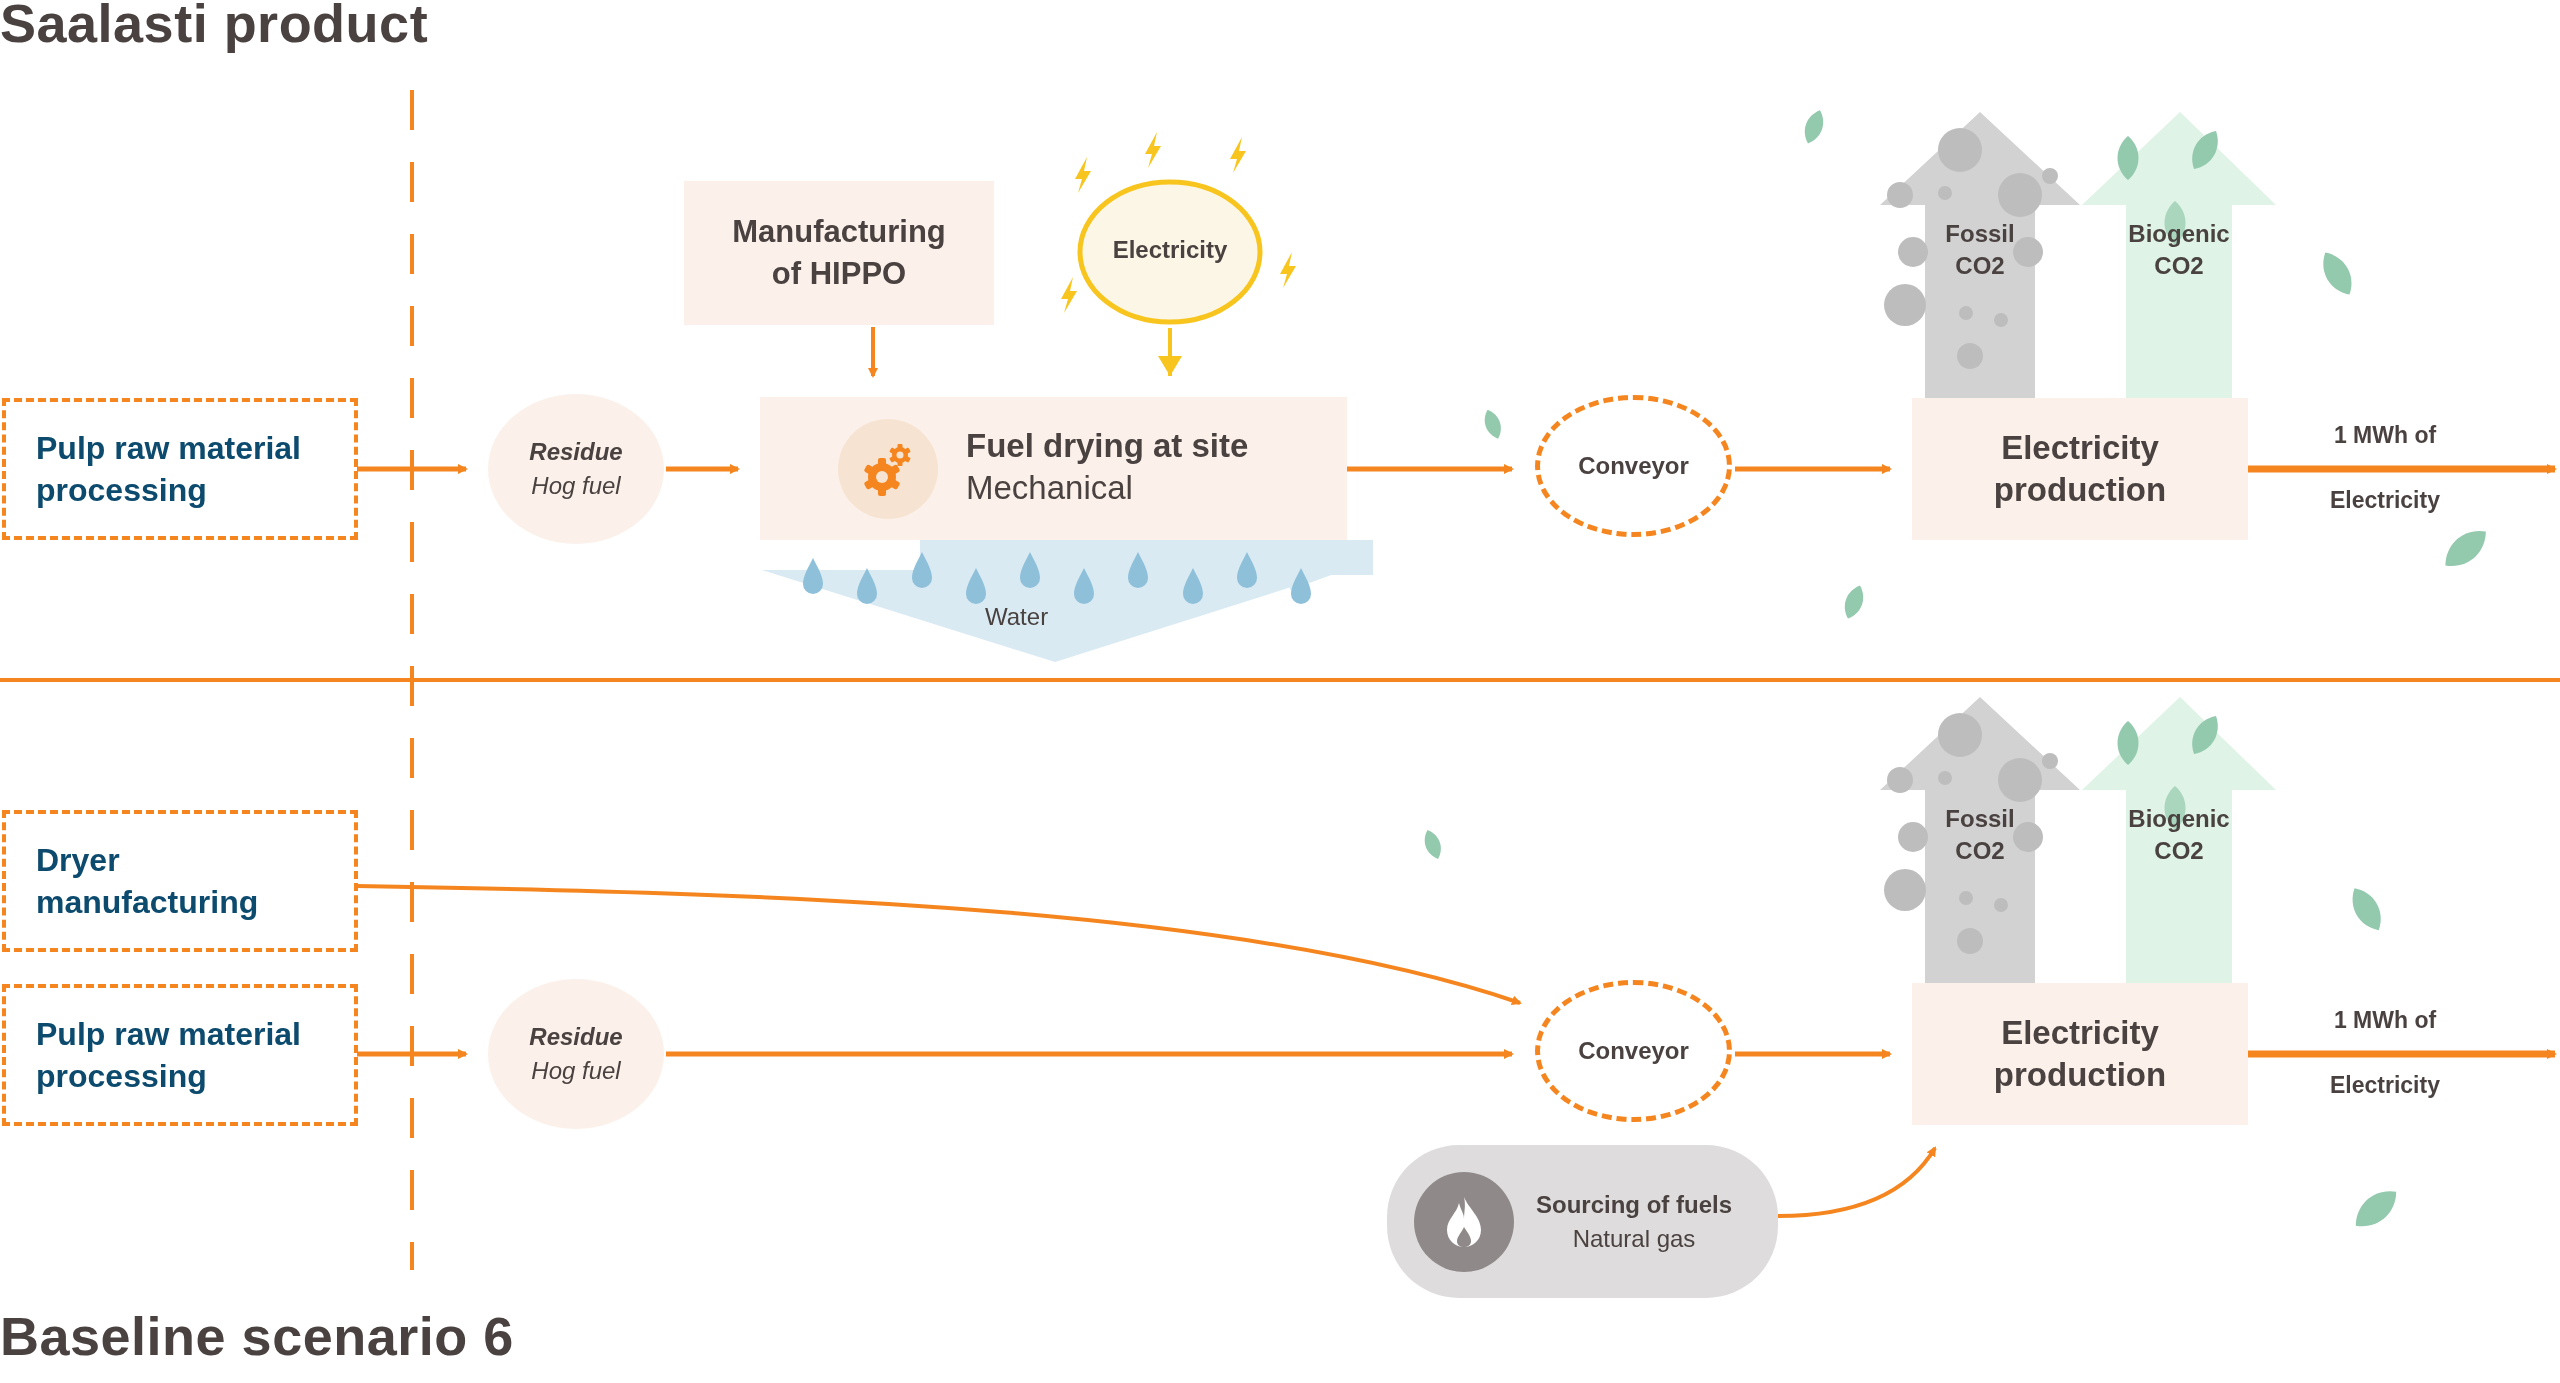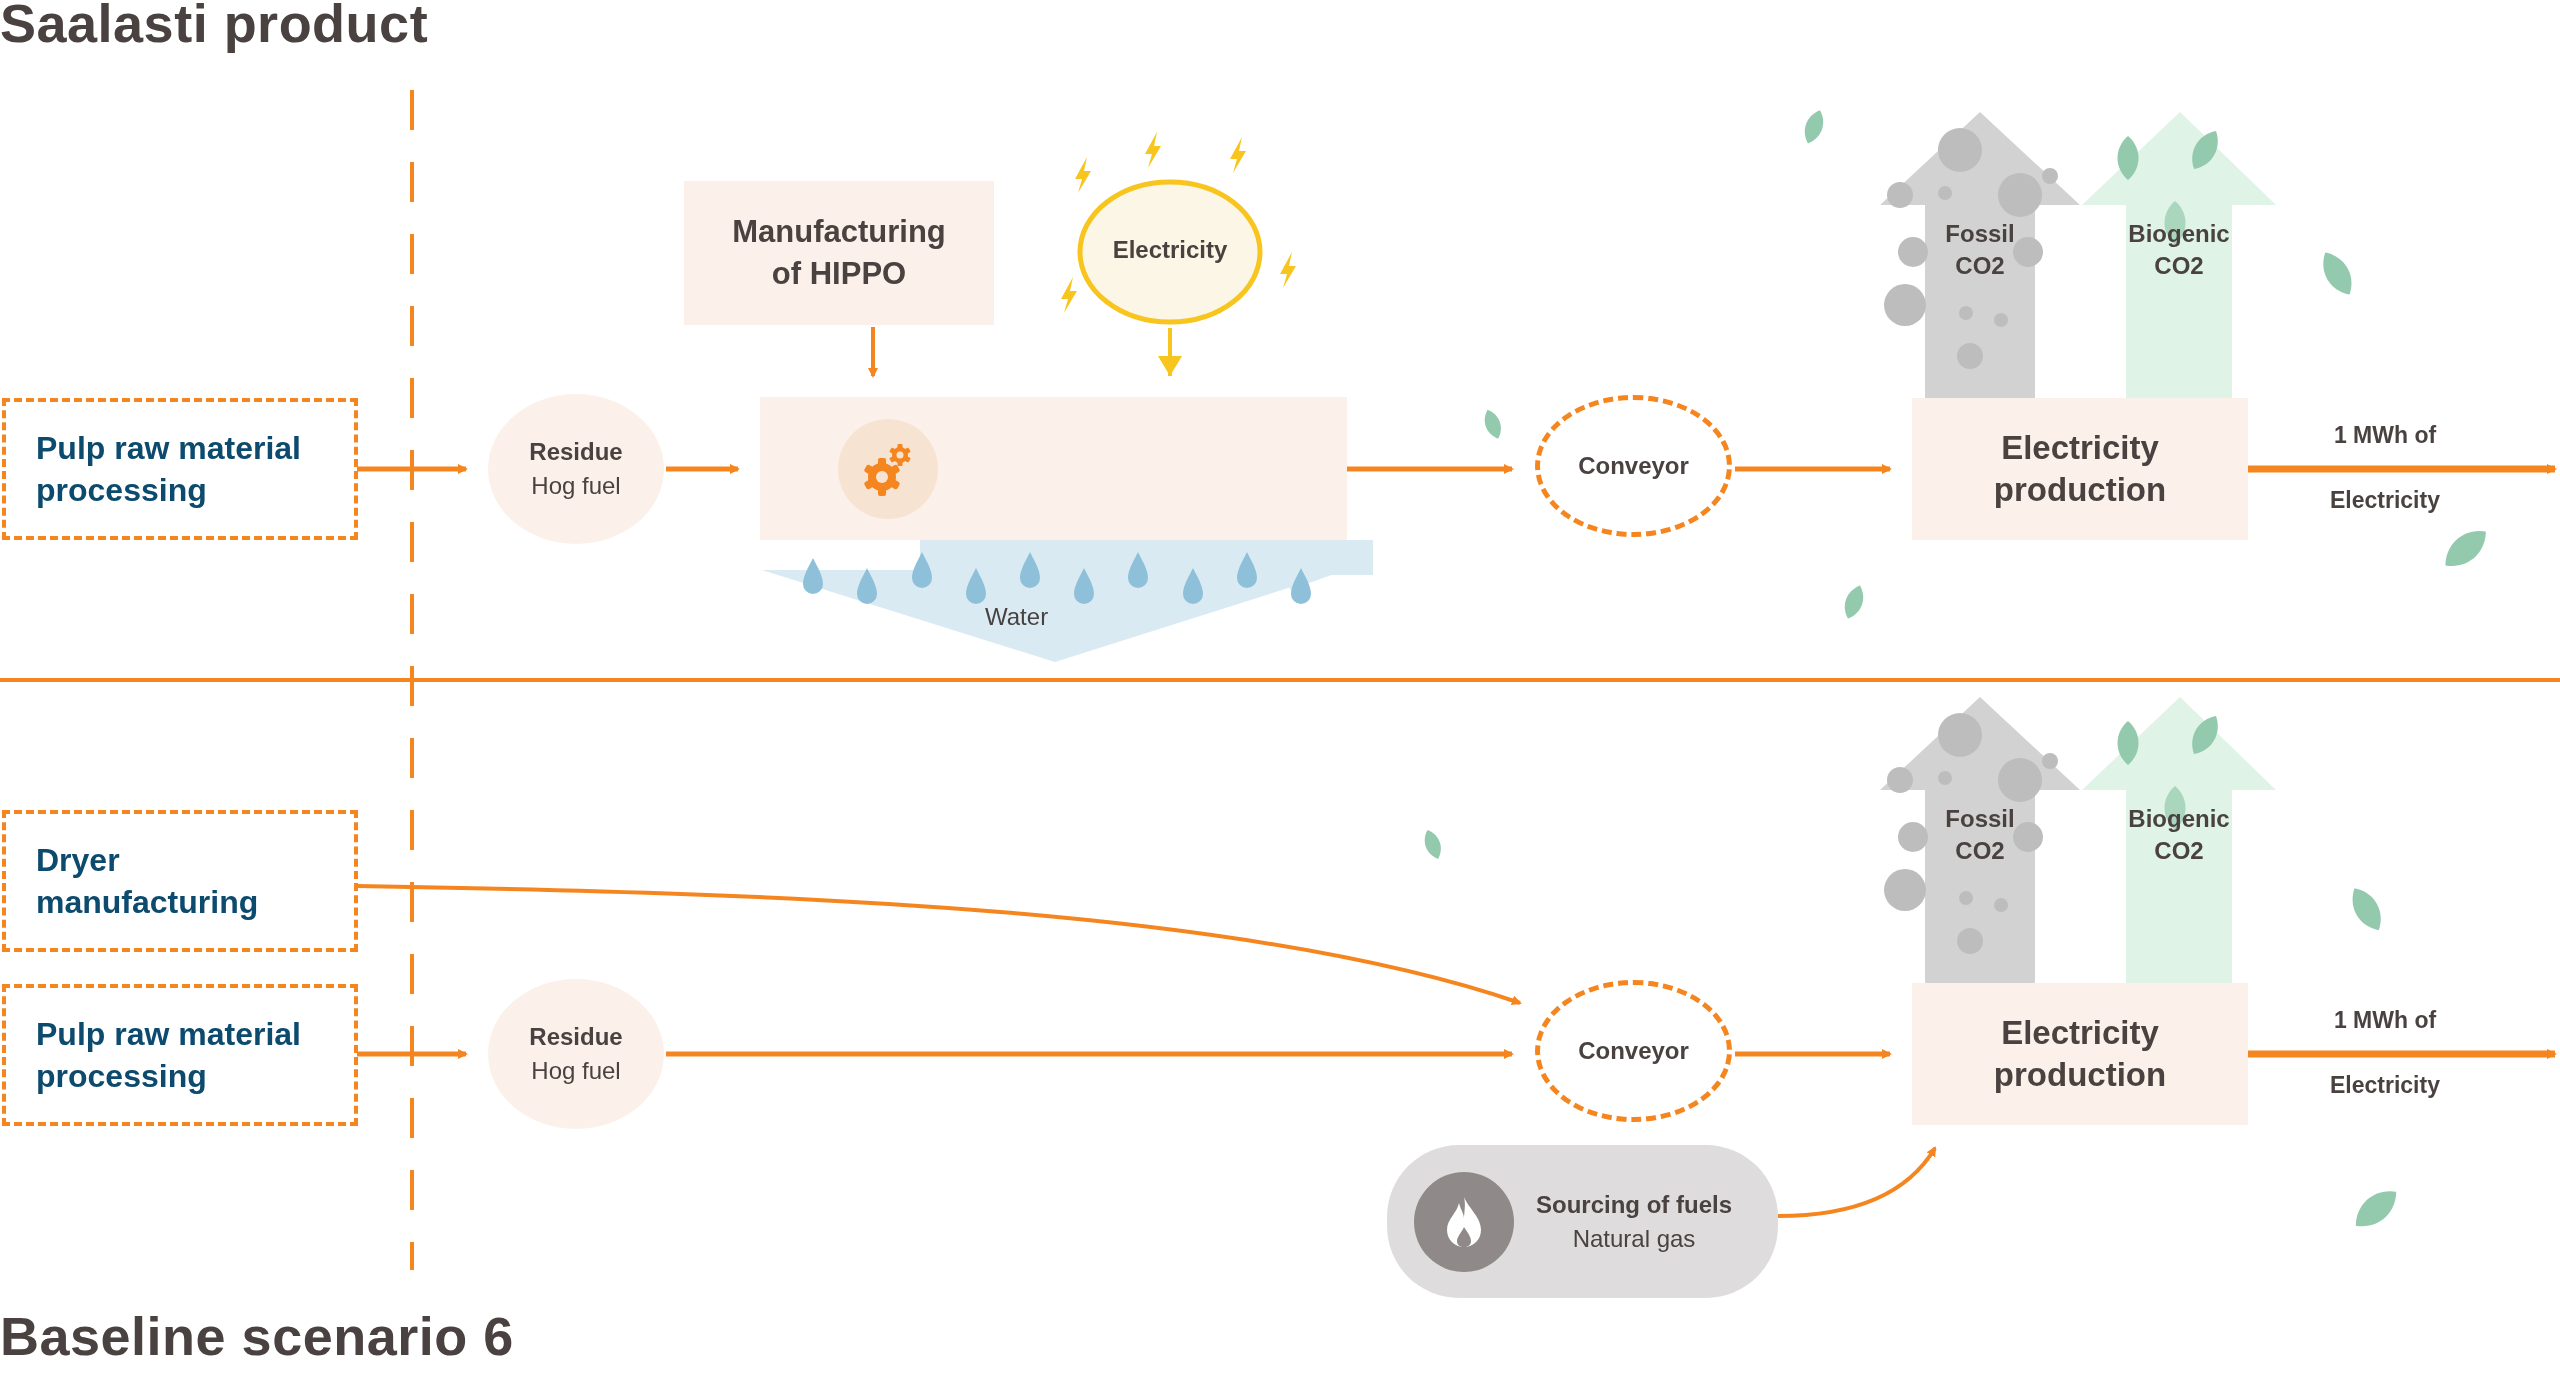--- a/index.html
+++ b/index.html
@@ -2,21 +2,21 @@
 <html><head>
 <meta charset="utf-8">
 <style>
   html, body { margin:0; padding:0; background:#ffffff; }
   body { width:2560px; height:1383px; position:relative; overflow:hidden;
          font-family:"Liberation Sans", "DejaVu Sans", sans-serif; color:#4a4240; }
   .abs { position:absolute; }
   .title { font-size:54px; font-weight:700; color:#4a4240; letter-spacing:0.5px; white-space:nowrap; }
   .dashed-box { border:4px dashed #f5861f; box-sizing:border-box; display:flex; flex-direction:column; justify-content:center; padding-left:30px; }
   .dashed-box span { font-size:32px; font-weight:700; line-height:42px; color:#0c4a6e; }
-  .ellipse { background:#fbf1ea; border-radius:50%; display:flex; flex-direction:column; align-items:center; justify-content:center; text-align:center; }
+  .ellipse { background:#fbf1ea; border-radius:50%; display:flex; flex-direction:column; align-items:center; justify-content:center; text-align:center;font-style:italic; }
   .ellipse .l1 { font-size:24px; font-weight:700; line-height:34px; }
   .ellipse .l2 { font-size:24px; line-height:34px; }
   .box { background:#fbf1ea; display:flex; flex-direction:column; align-items:center; justify-content:center; text-align:center; }
   .box .big { font-size:33px; font-weight:700; line-height:42px; }
   .conveyor { border:5px dashed #f5861f; border-radius:50%; box-sizing:border-box; display:flex; align-items:center; justify-content:center;text-align:right; }
   .conveyor span { font-size:24px; font-weight:700; }
   .fuel-title { font-size:33px; font-weight:700; line-height:42px; }
   .fuel-sub { font-size:33px; line-height:42px; }
   .arrow-label { font-size:23px; font-weight:700; text-align:center; white-space:nowrap; }
   .co2-label { font-size:24px; font-weight:700; text-align:center; line-height:32px; }
@@ -179,20 +179,24 @@
         <circle cx="42" cy="16" r="8"></circle>
         <g transform="translate(42,16)">
           <rect x="-2.5" y="-11" width="5" height="22" rx="1"></rect>
           <rect x="-2.5" y="-11" width="5" height="22" rx="1" transform="rotate(60)"></rect>
           <rect x="-2.5" y="-11" width="5" height="22" rx="1" transform="rotate(120)"></rect>
         </g>
         <circle cx="42" cy="16" r="3.5" fill="#f7e3d2"></circle>
       </g>
     </svg>
   </div>
+  <div class="abs" style="left:206px; top:28px;">
+    <div class="fuel-title">Fuel drying at site</div>
+    <div class="fuel-sub">Mechanical</div>
+  </div>
 </div>
 
 <div class="abs" style="left:985px; top:603px; width:140px; text-align:left; font-size:24px; font-weight:400;">Water</div>
 
 <div class="abs conveyor" style="left:1535px; top:395px; width:197px; height:142px;">
   <span>Conveyor</span>
 </div>
 
 <div class="abs co2-label" style="left:1920px; top:218px; width:120px;">
   <div>Fossil</div>

